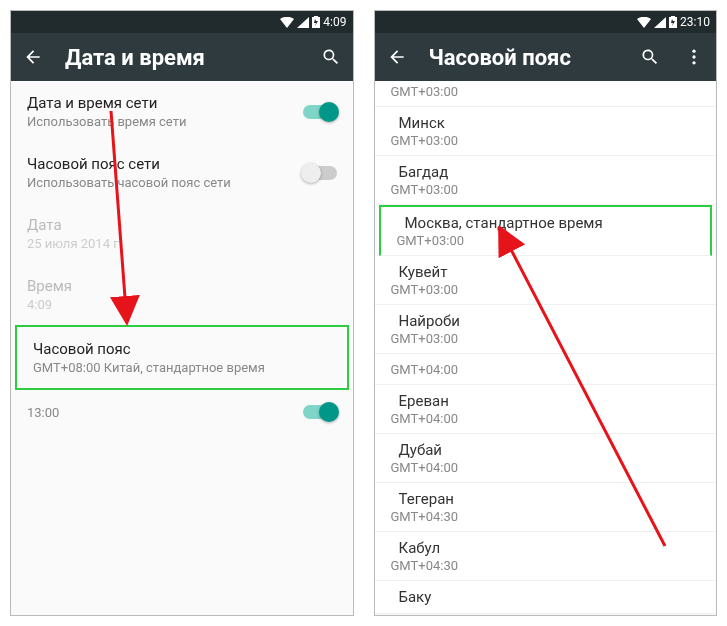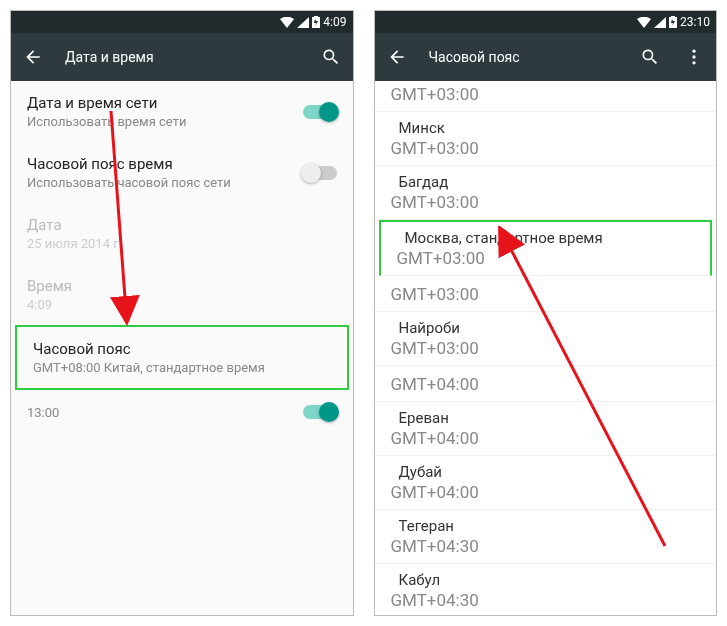--- a/index.html
+++ b/index.html
@@ -42,22 +42,22 @@
       background: #2e3a3e;
       color: #fff;
       height: 48px;
       display: flex;
       align-items: center;
       padding: 0 10px;
       gap: 20px;
     }
     .appbar-title {
       flex: 1;
-      font-size: 14px;
-      font-weight: 400;
+      font-size: 22px;
+      font-weight: 700;
     }
     .appbar .iconbtn {
       width: 24px;
       height: 24px;
       display: flex;
       align-items: center;
       justify-content: center;
       cursor: pointer;
     }
     .content {
@@ -131,21 +131,21 @@
       padding: 7px 16px;
       background: #fff;
       border-bottom: 1px solid #f0f0f0;
     }
     .tz-city {
       font-size: 15px;
       color: #333;
       margin-left: 8px;
     }
     .tz-gmt {
-      font-size: 17px;
+      font-size: 13px;
       color: #888;
       margin-top: 1px;
     }
     .tz-row.first {
       padding-top: 2px;
     }
     .arrow {
       position: absolute;
       pointer-events: none;
     }
@@ -188,21 +188,21 @@
   <div class="content" id="left-list">
       <div class="setting-row">
         <div class="setting-text">
           <div class="setting-title">Дата и время сети</div>
           <div class="setting-sub">Использовать время сети</div>
         </div>
         <div class="switch on"></div>
       </div>
       <div class="setting-row">
         <div class="setting-text">
-          <div class="setting-title">Часовой пояс время</div>
+          <div class="setting-title">Часовой пояс сети</div>
           <div class="setting-sub">Использовать часовой пояс сети</div>
         </div>
         <div class="switch off"></div>
       </div>
       <div class="setting-row disabled">
         <div class="setting-text">
           <div class="setting-title">Дата</div>
           <div class="setting-sub">25 июля 2014 г.</div>
         </div>
       </div>
@@ -284,20 +284,21 @@
       </div>
       <div class="tz-row">
         <div class="tz-city">Багдад</div>
         <div class="tz-gmt">GMT+03:00</div>
       </div>
       <div class="tz-row highlight">
         <div class="tz-city">Москва, стандартное время</div>
         <div class="tz-gmt">GMT+03:00</div>
       </div>
       <div class="tz-row">
+        <div class="tz-city">Кувейт</div>
         <div class="tz-gmt">GMT+03:00</div>
       </div>
       <div class="tz-row">
         <div class="tz-city">Найроби</div>
         <div class="tz-gmt">GMT+03:00</div>
       </div>
       <div class="tz-row">
         <div class="tz-gmt">GMT+04:00</div>
       </div>
       <div class="tz-row">

